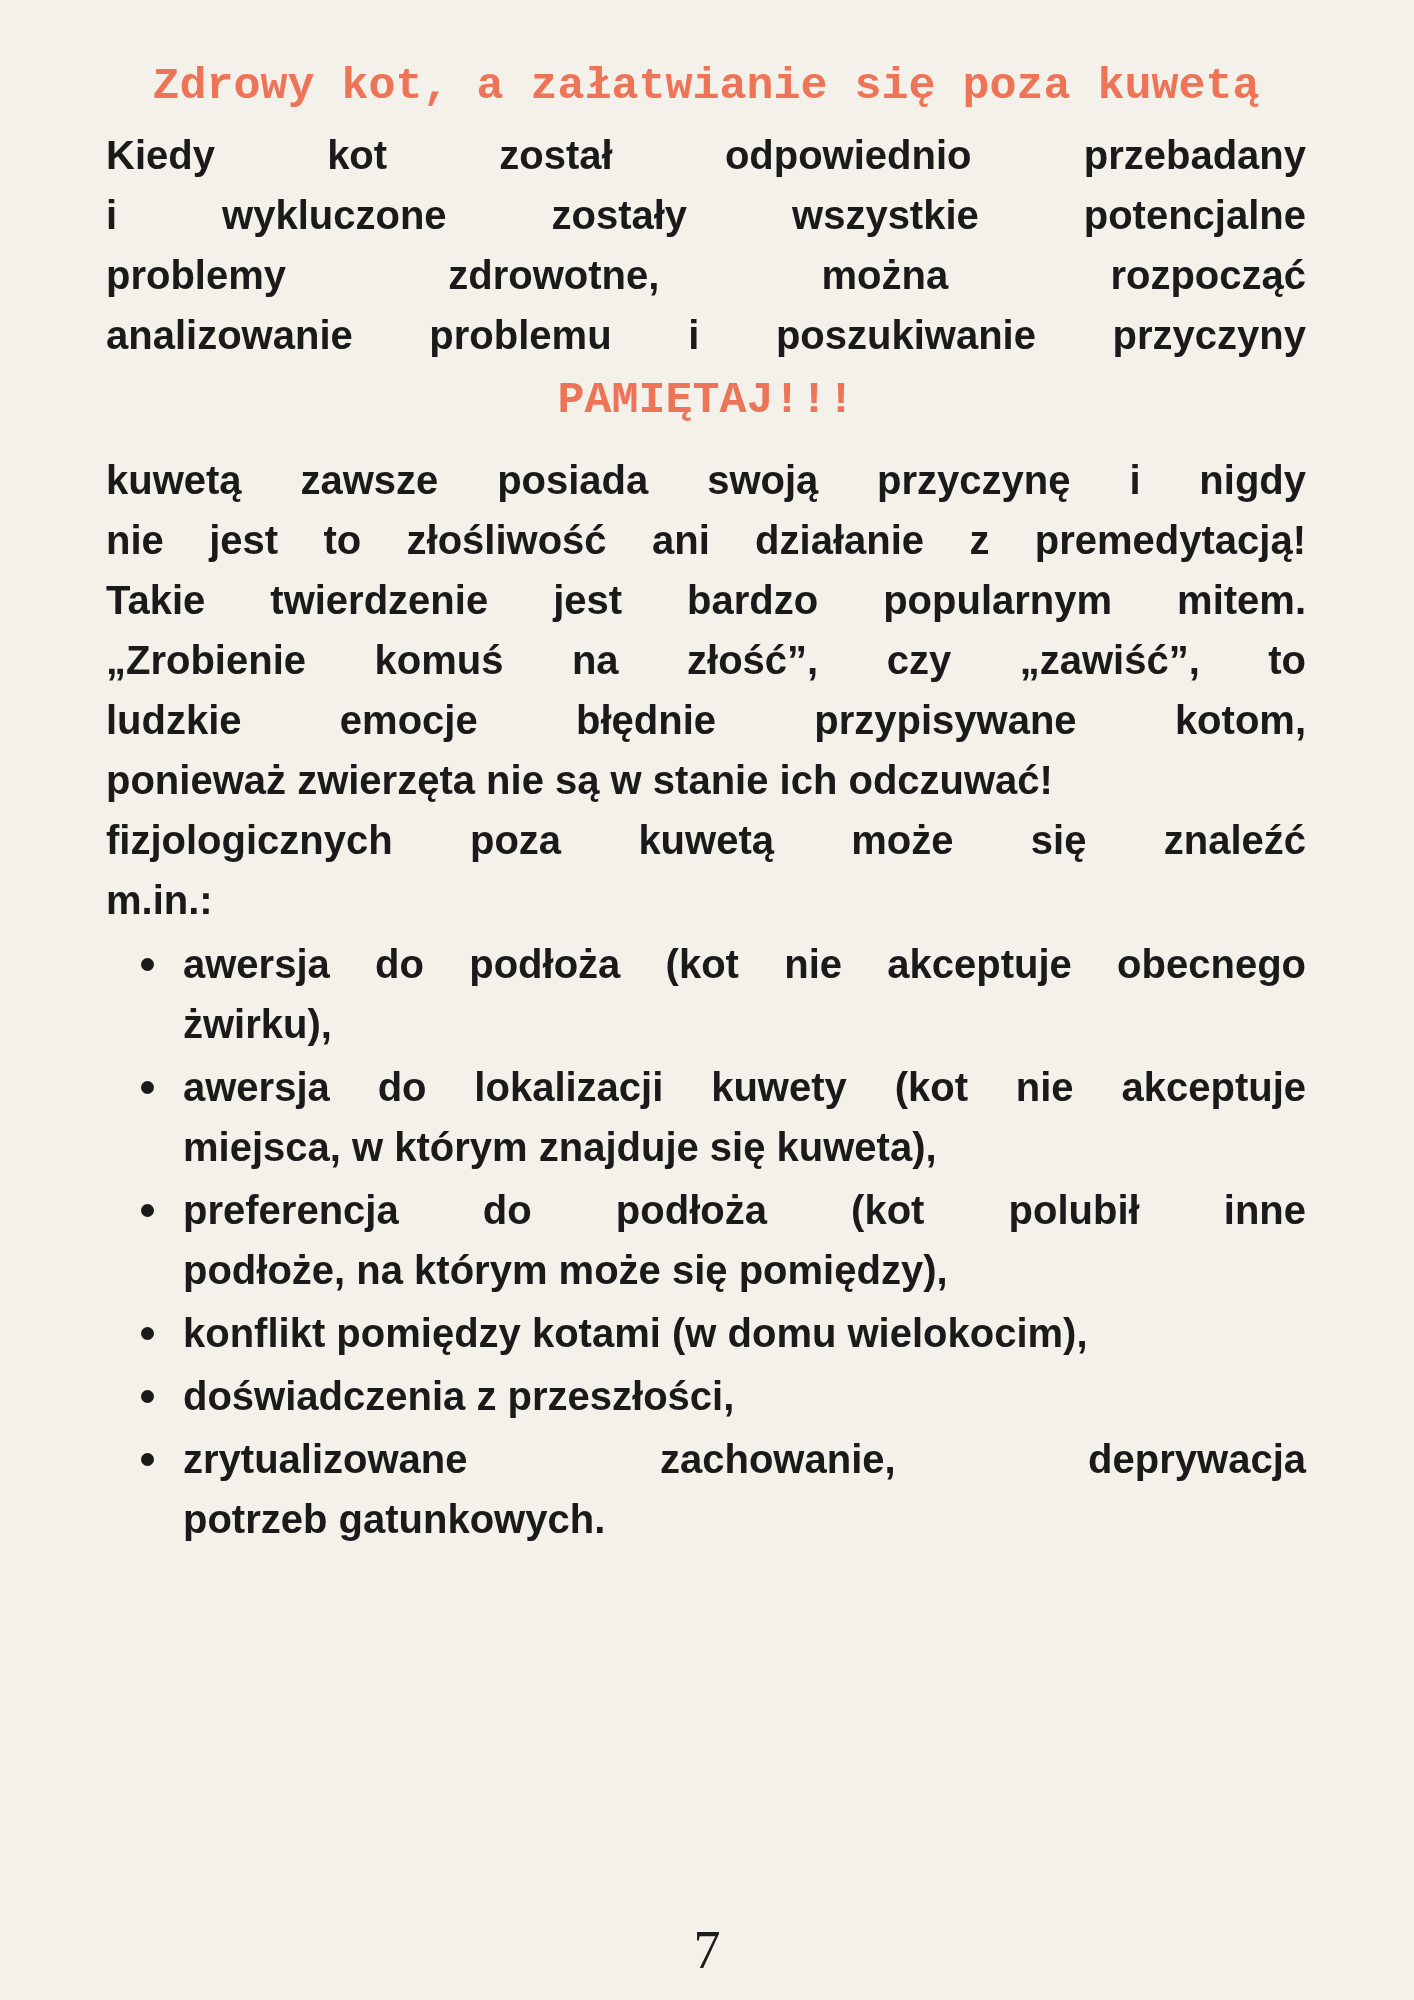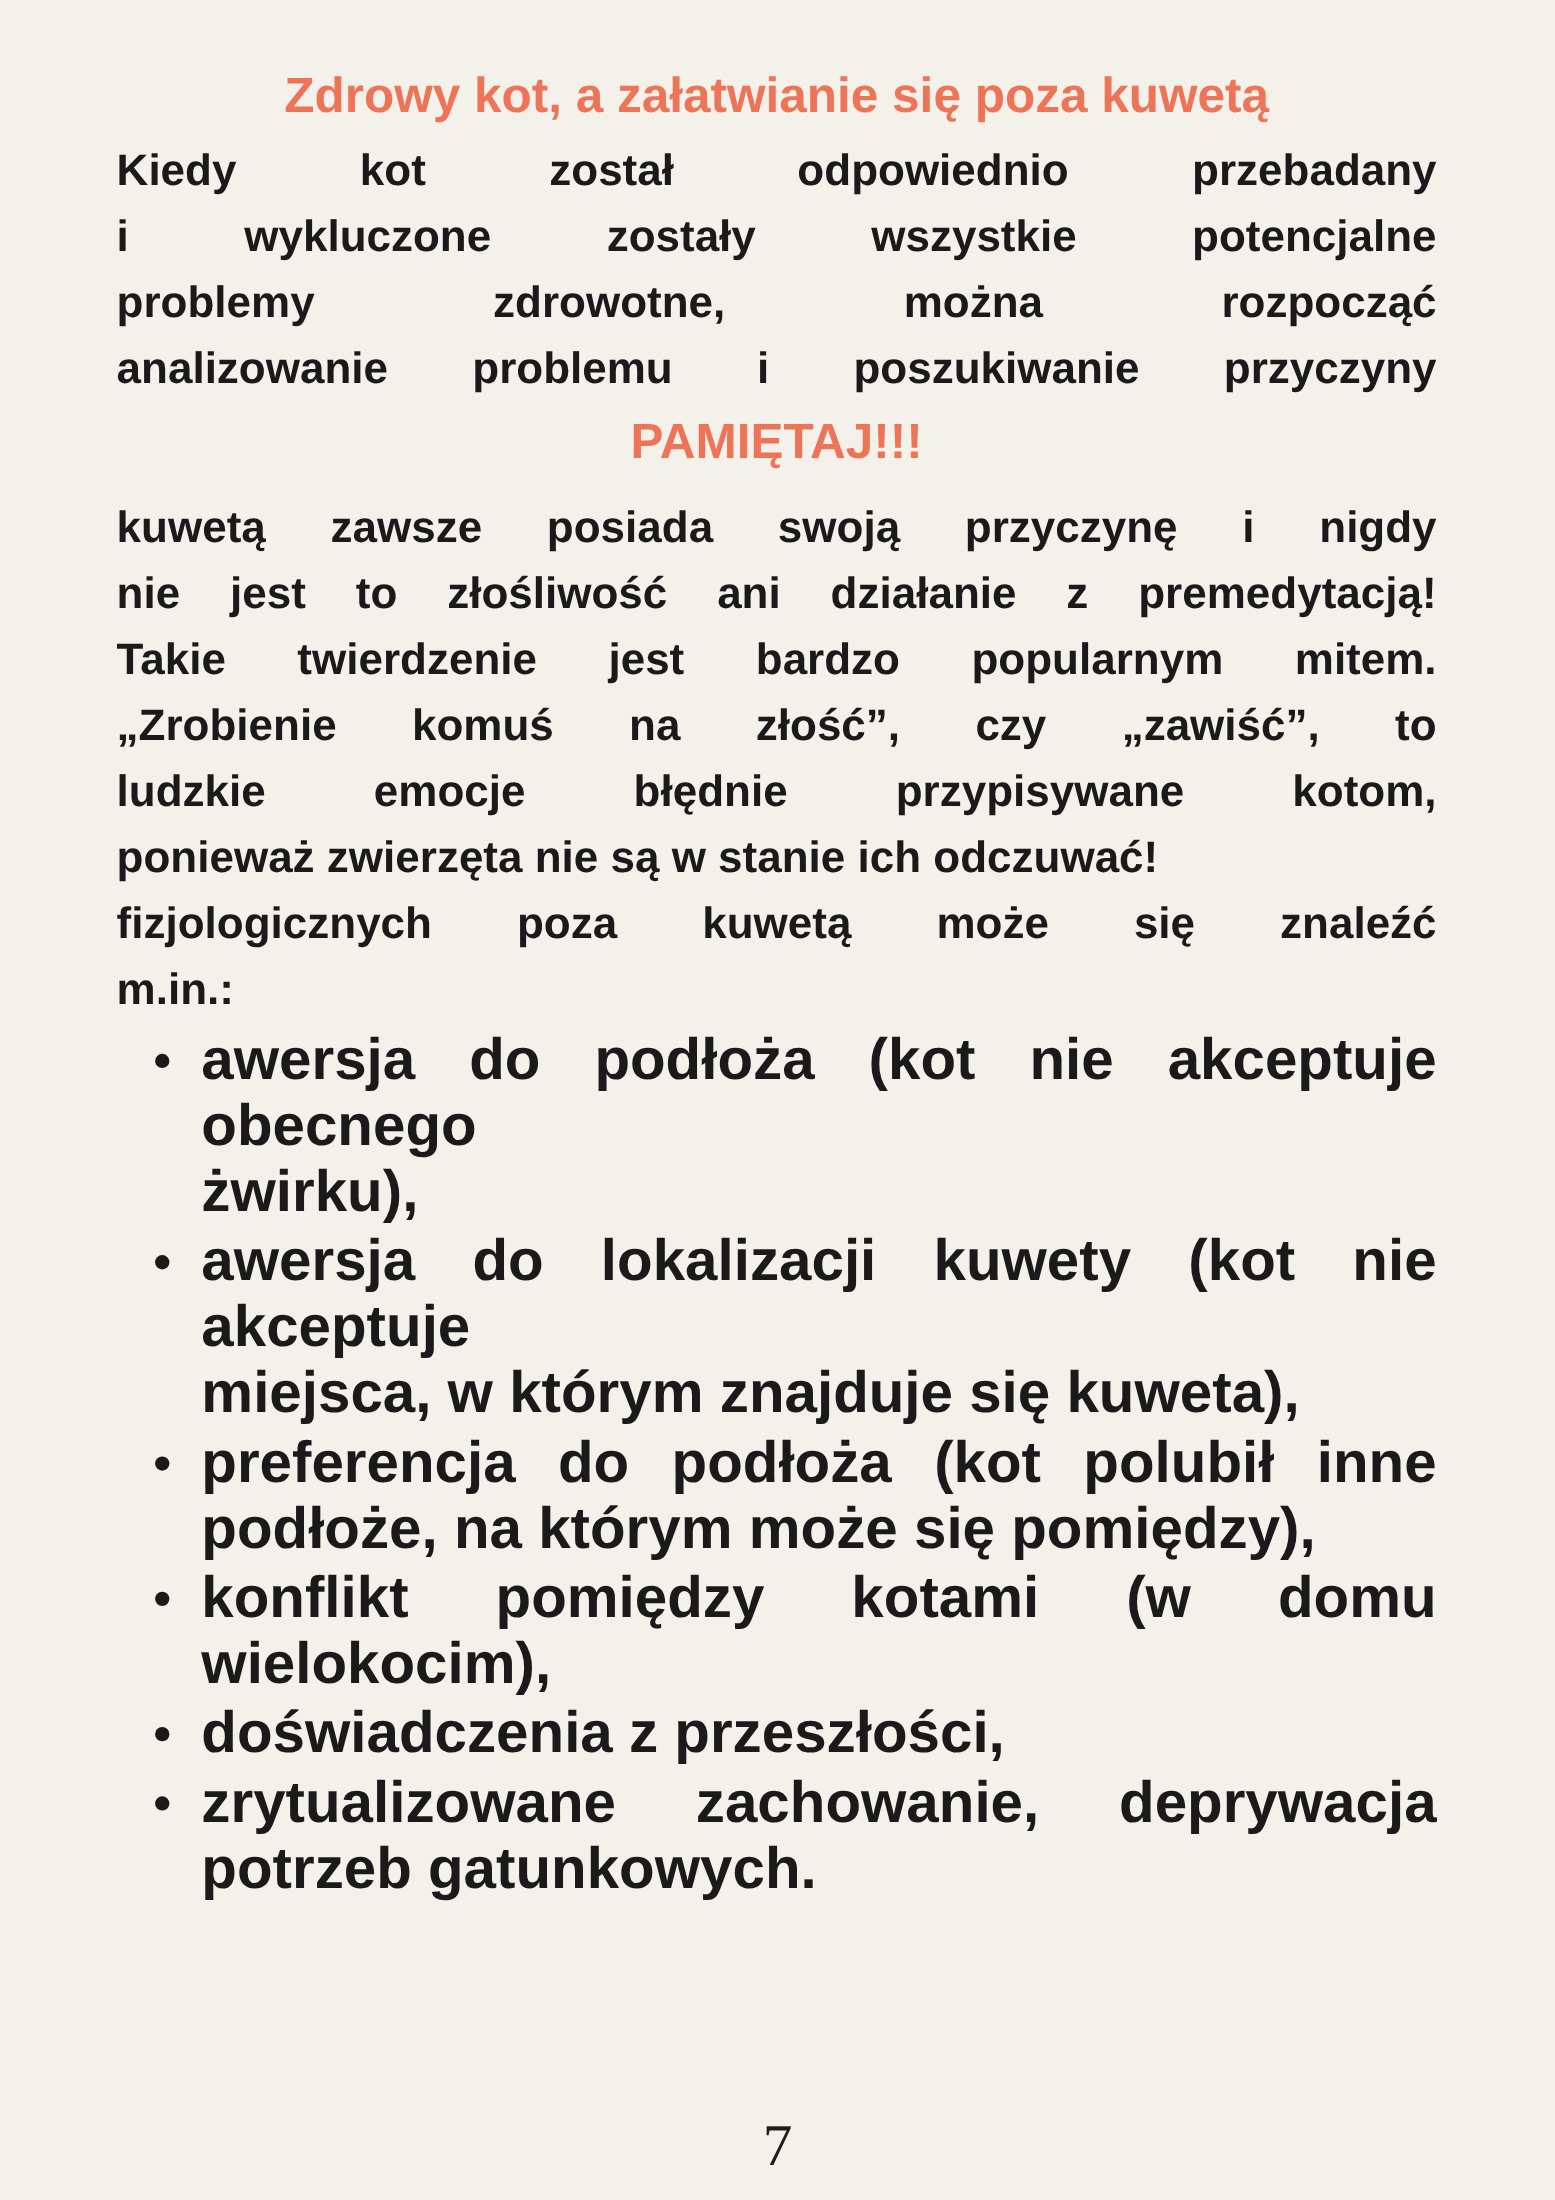--- a/index.html
+++ b/index.html
@@ -24,41 +24,42 @@
     width: 1200px;
     padding-top: 57px;
   }
   .heading {
     margin: 0;
     font-size: 45px;
     line-height: 60px;
     text-align: center;
     color: #EE7458;
     font-weight: 700;
+    font-family: Liberation Mono, monospace;
   }
   .title { margin-bottom: 8px; }
   .reminder { margin-top: 6px; margin-bottom: 19px; }
   .para {
     margin: 0;
     font-size: 40px;
     line-height: 60px;
   }
   .jline {
     text-align: justify;
     text-align-last: justify;
   }
   .jline.last {
     text-align: justify;
     text-align-last: left;
   }
   ul.causes {
     list-style: none;
     margin: 4px 0 0 0;
     padding: 0 0 0 77px;
-    font-size: 53px;
+    font-size: 40px;
     line-height: 60px;
   }
   ul.causes li {
     position: relative;
     margin-bottom: 3px;
   }
   ul.causes li::before {
     content: "";
     position: absolute;
     left: -42px;

